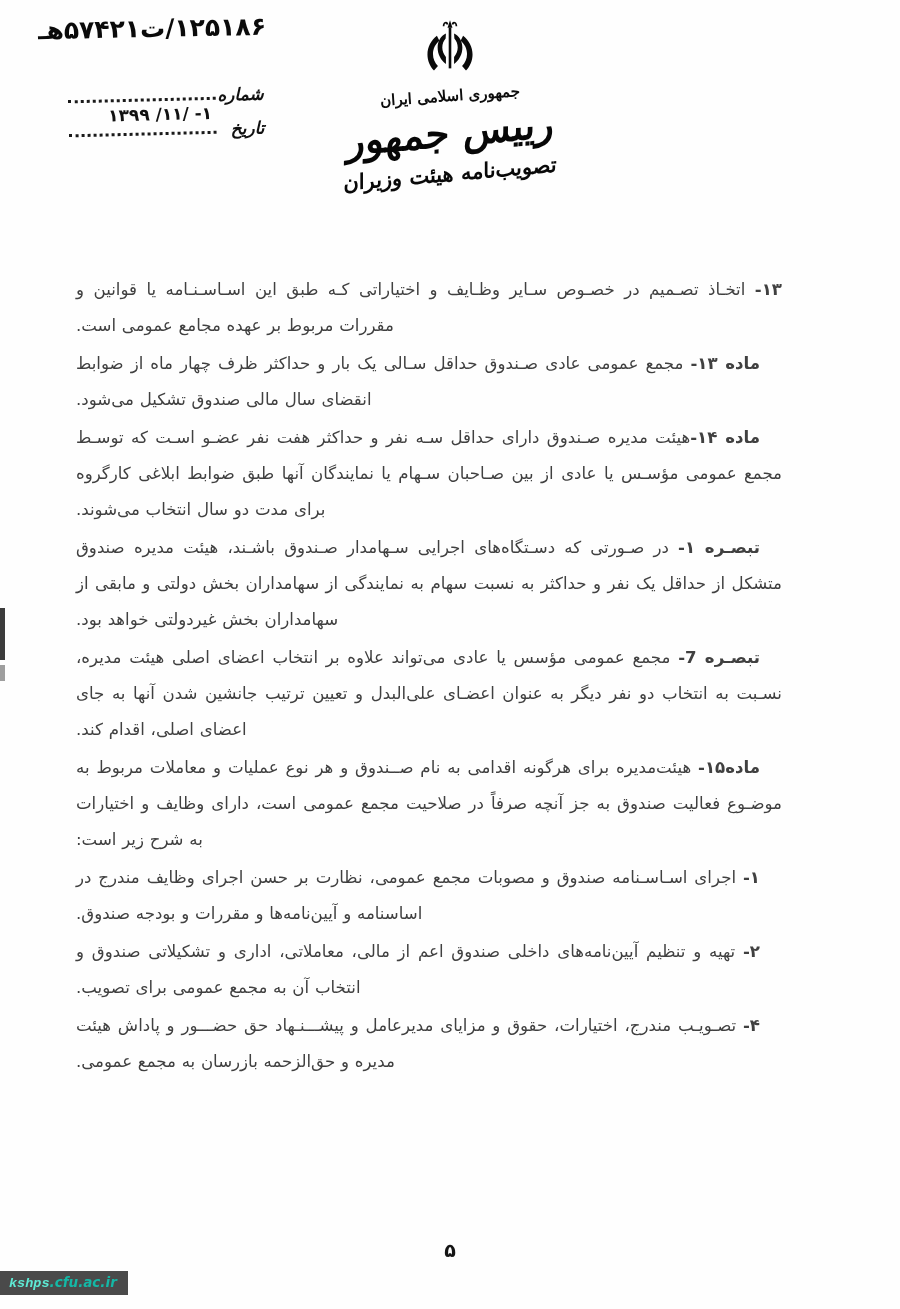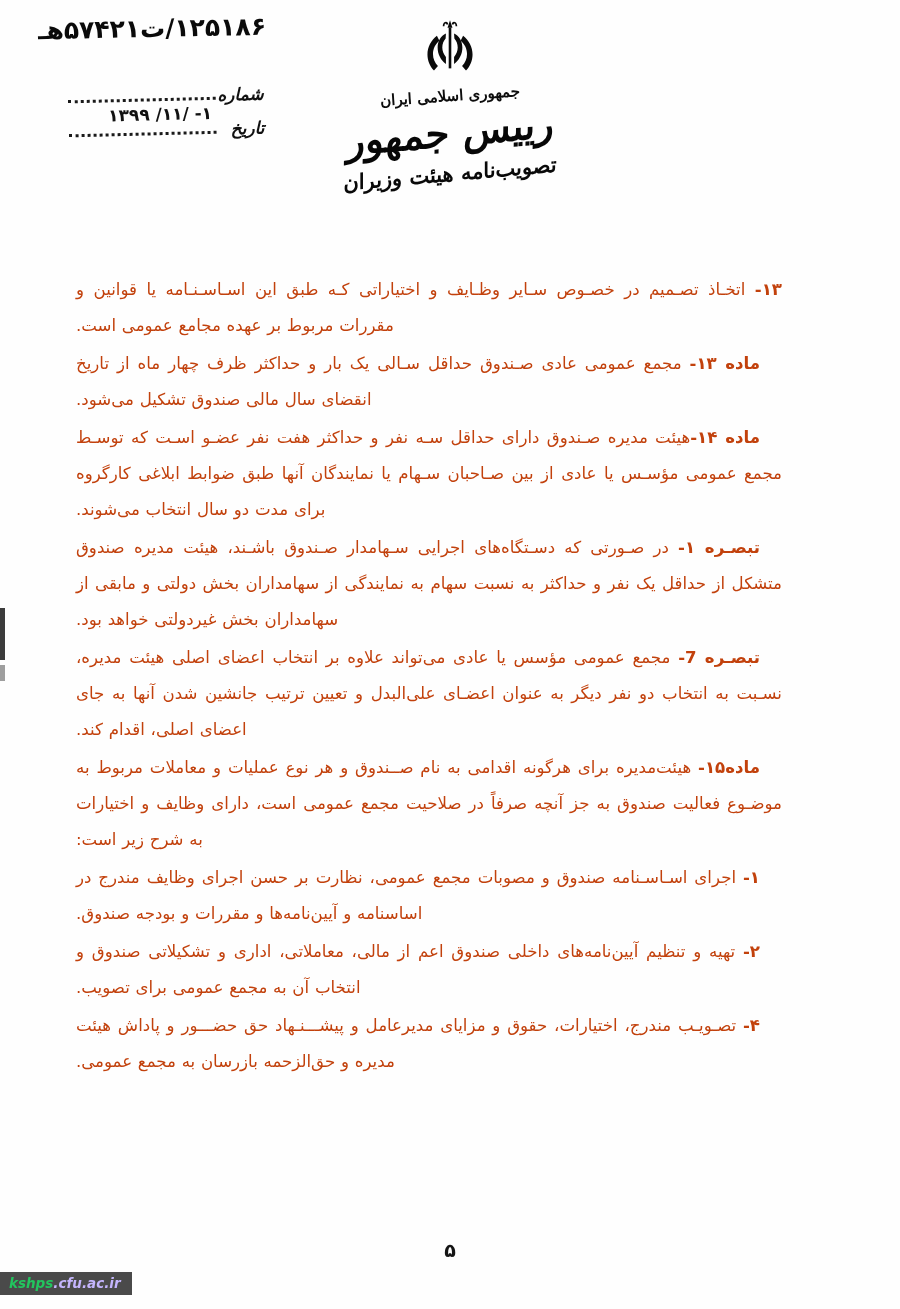--- a/index.html
+++ b/index.html
@@ -146,21 +146,21 @@
     top: 272px;
     right: 118px;
     width: 706px;
     direction: rtl;
     text-align: justify;
   }
   .para {
     font-family: "DejaVu Sans", "Liberation Sans", sans-serif;
     font-size: 16.6px;
     line-height: 36px;
-    color: #c2410c;
+    color: #404040;
     margin: 0 0 2px 0;
     text-align: justify;
     text-align-last: left;
     letter-spacing: -0.1px;
     word-spacing: 0.5px;
   }
   .para .lead {
     font-weight: 700;
   }
   .para.indent { text-indent: 22px; }
@@ -186,22 +186,22 @@
     padding: 5px 11px 5px 9px;
     background: #4a4a4a;
     font-family: "DejaVu Sans", sans-serif;
     font-size: 13.5px;
     font-weight: 700;
     font-style: italic;
     line-height: 1;
     white-space: nowrap;
     direction: ltr;
   }
-  .watermark .wm-name { color: #22c55e; }
-  .watermark .wm-domain { color: #c4b5fd; text-align: right; }
+  .watermark .wm-name { color: #5eead4; font-family: Liberation Mono, monospace; }
+  .watermark .wm-domain { color: #14b8a6; text-align: right; }
 
   
   .scan-artifact {
     position: absolute;
     left: 0;
     top: 608px;
     width: 5px;
     height: 52px;
     background: #2b2b2b;
     opacity: 0.92;
@@ -266,21 +266,21 @@
       <div>
         <span class="doc-type">تصویب‌نامه هیئت وزیران</span>
       </div>
     </div>
   </div>
 
   <div class="body-text">
     <p class="para"><span class="lead">۱۳-</span><span> اتخـاذ تصـمیم در خصـوص سـایر وظـایف و اختیاراتی کـه طبق این اسـاسـنـامه یا قوانین و مقررات مربوط بر عهده مجامع عمومی است.</span></p>
 
 
-    <p class="para indent"><span class="lead">ماده ۱۳-</span><span> مجمع عمومی عادی صـندوق حداقل سـالی یک بار و حداکثر ظرف چهار ماه از تاریخ انقضای سال مالی صندوق تشکیل می‌شود.</span></p>
+    <p class="para indent"><span class="lead">ماده ۱۳-</span><span> مجمع عمومی عادی صـندوق حداقل سـالی یک بار و حداکثر ظرف چهار ماه از ضوابط انقضای سال مالی صندوق تشکیل می‌شود.</span></p>
 
     <p class="para indent"><span class="lead">ماده ۱۴-</span><span>هیئت مدیره صـندوق دارای حداقل سـه نفر و حداکثر هفت نفر عضـو اسـت که توسـط مجمع عمومی مؤسـس یا عادی از بین صـاحبان سـهام یا نمایندگان آنها طبق ضوابط ابلاغی کارگروه برای مدت دو سال انتخاب می‌شوند.</span></p>
 
     <p class="para indent"><span class="lead">تبصـره ۱-</span><span> در صـورتی که دسـتگاه‌های اجرایی سـهامدار صـندوق باشـند، هیئت مدیره صندوق متشکل از حداقل یک نفر و حداکثر به نسبت سهام به نمایندگی از سهامداران بخش دولتی و مابقی از سهامداران بخش غیردولتی خواهد بود.</span></p>
 
     <p class="para indent"><span class="lead">تبصـره 7-</span><span> مجمع عمومی مؤسس یا عادی می‌تواند علاوه بر انتخاب اعضای اصلی هیئت مدیره، نسـبت به انتخاب دو نفر دیگر به عنوان اعضـای علی‌البدل و تعیین ترتیب جانشین شدن آنها به جای اعضای اصلی، اقدام کند.</span></p>
 
     <p class="para indent"><span class="lead">ماده۱۵-</span><span> هیئت‌مدیره برای هرگونه اقدامی به نام صــندوق و هر نوع عملیات و معاملات مربوط به موضـوع فعالیت صندوق به جز آنچه صرفاً در صلاحیت مجمع عمومی است، دارای وظایف و اختیارات به شرح زیر است:</span></p>
 
     <p class="para indent"><span class="lead">۱-</span><span> اجرای اسـاسـنامه صندوق و مصوبات مجمع عمومی، نظارت بر حسن اجرای وظایف مندرج در اساسنامه و آیین‌نامه‌ها و مقررات و بودجه صندوق.</span></p>

